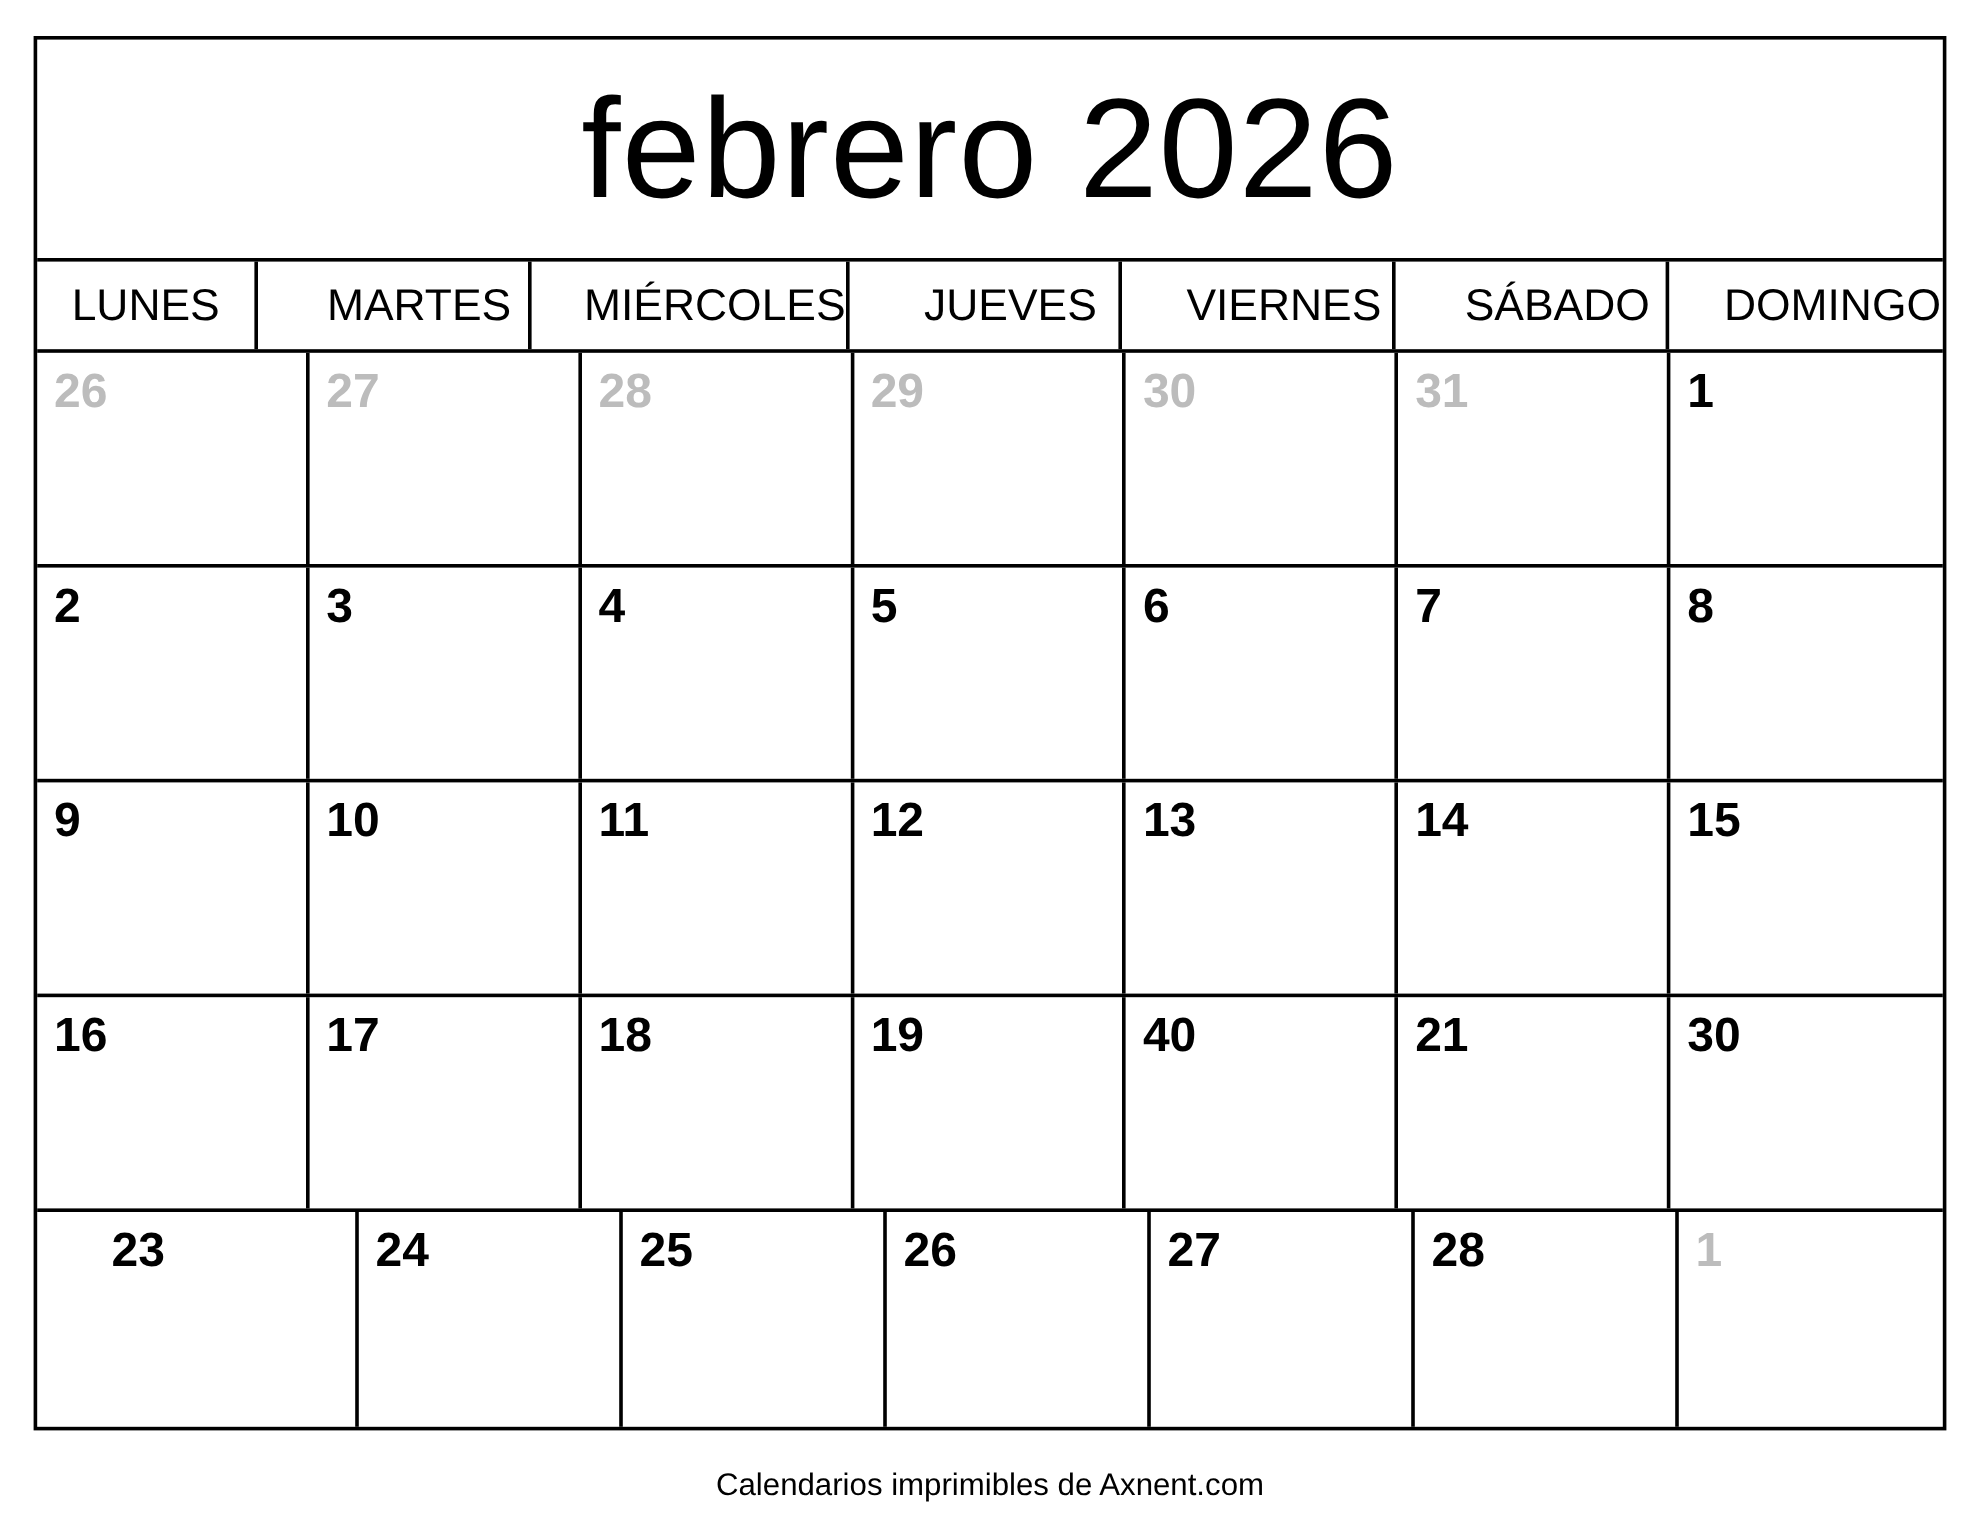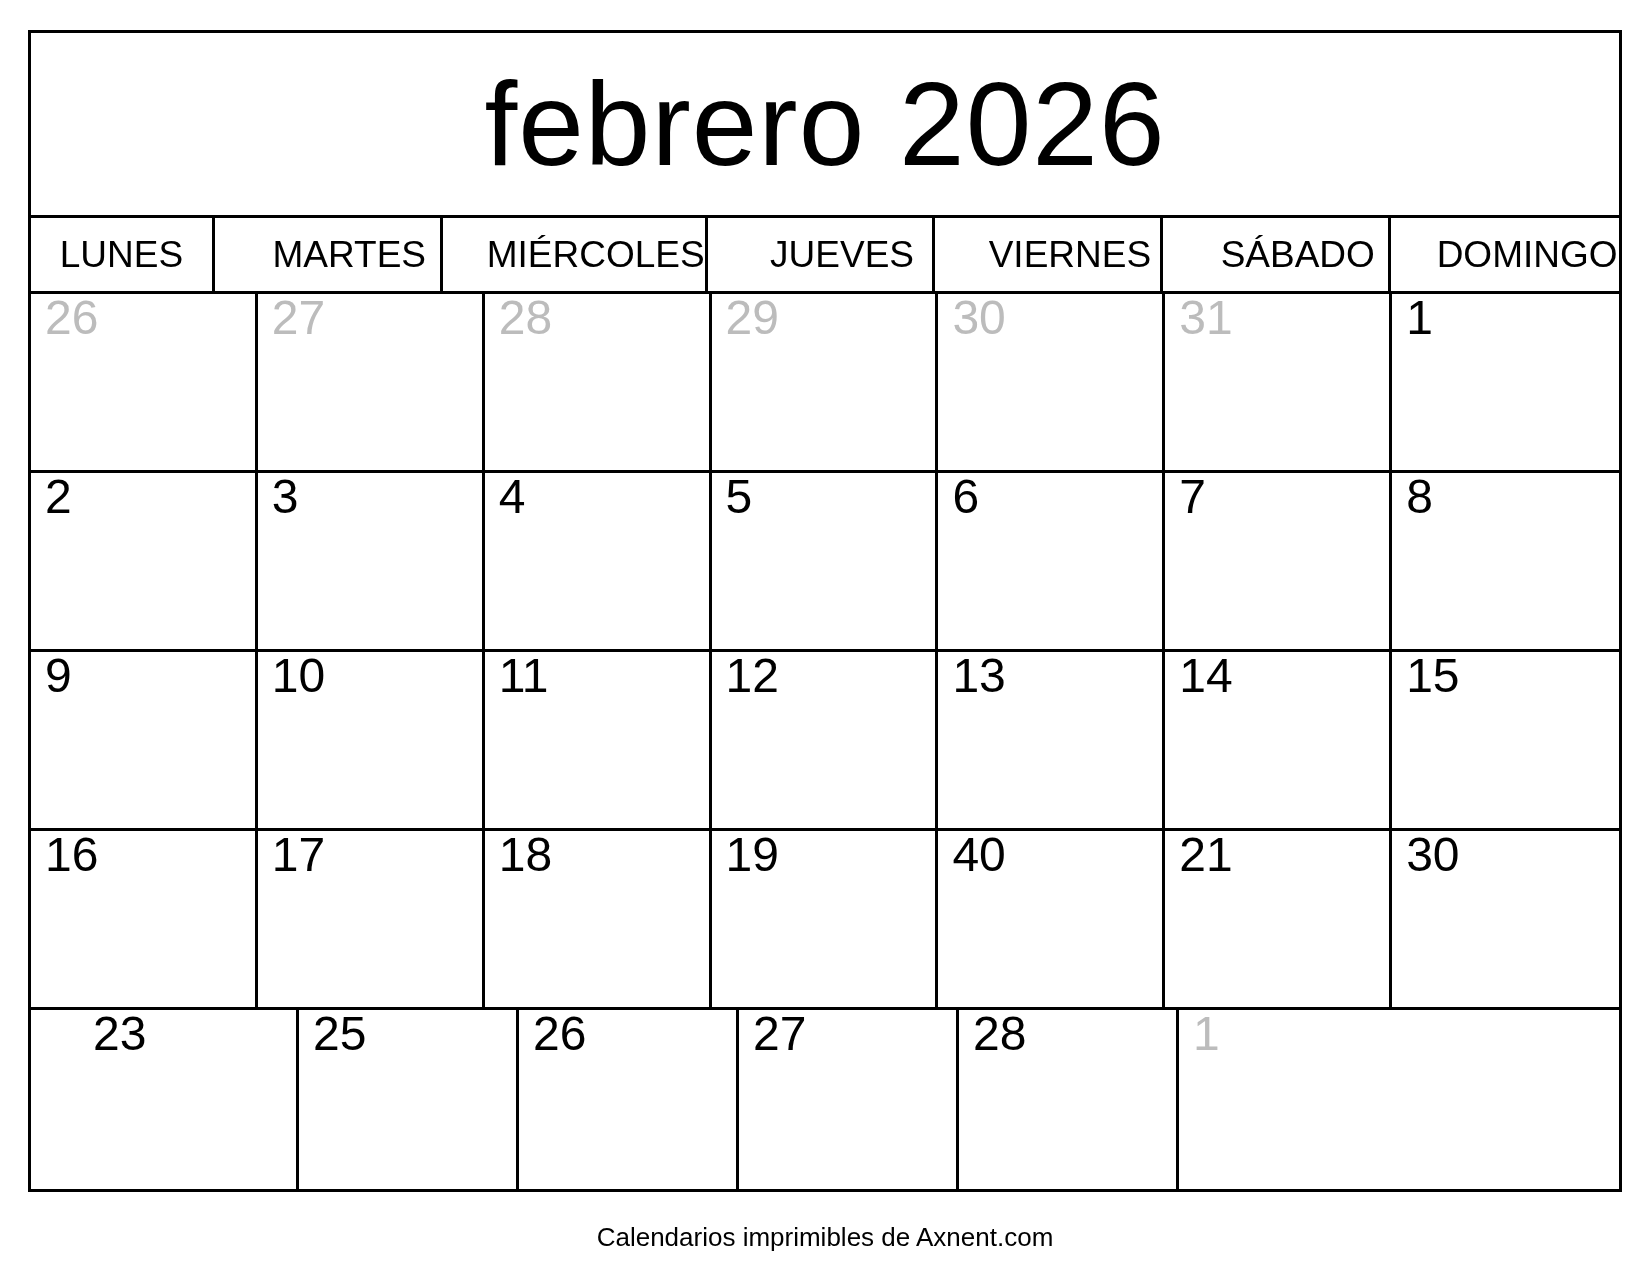--- a/index.html
+++ b/index.html
@@ -79,23 +79,24 @@
     position: relative;
     border-right: 3px solid #000000;
     box-sizing: border-box;
   }
   .day-cell:last-child {
     border-right: none;
   }
   .day-number {
     position: absolute;
     left: 14px;
-    top: 0;
-    font-size: 48px;
+    top: 12px;
+    font-size: 40px;
     line-height: 1;
+    font-weight: bold;
   }
   .day-number.muted {
     color: #bcbcbc;
   }
   .footer {
     position: absolute;
     left: 0;
     right: 0;
     bottom: 22px;
     text-align: center;
@@ -234,20 +235,23 @@
       <div class="day-cell">
         <span class="day-number">30</span>
       </div>
     </div>
 
     <div class="week-row">
       <div class="day-cell">
         <span class="day-number">23</span>
       </div>
       <div class="day-cell">
+        <span class="day-number">24</span>
+      </div>
+      <div class="day-cell">
         <span class="day-number">25</span>
       </div>
       <div class="day-cell">
         <span class="day-number">26</span>
       </div>
       <div class="day-cell">
         <span class="day-number">27</span>
       </div>
       <div class="day-cell">
         <span class="day-number">28</span>

